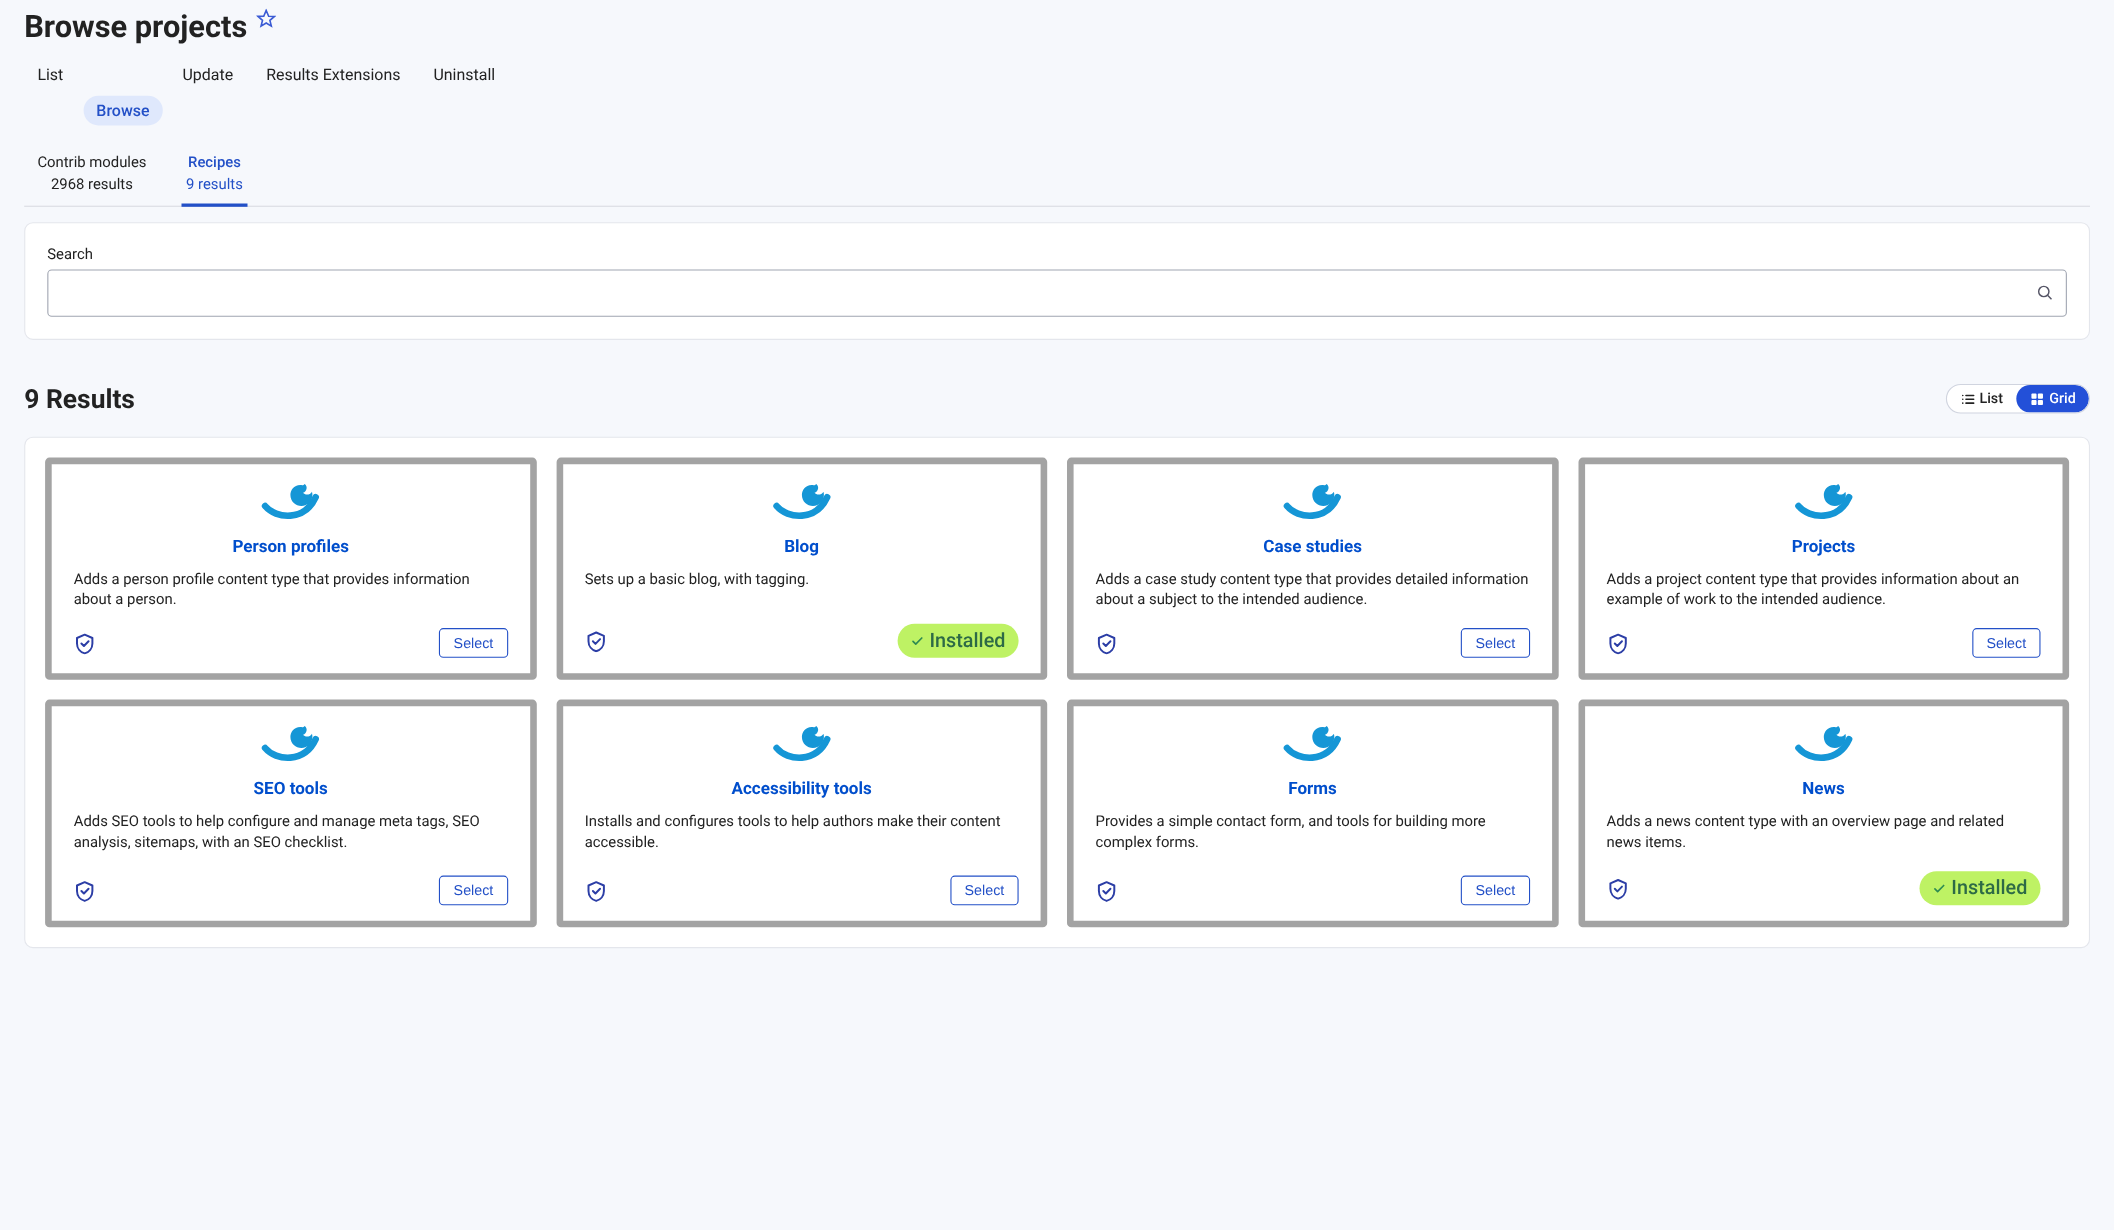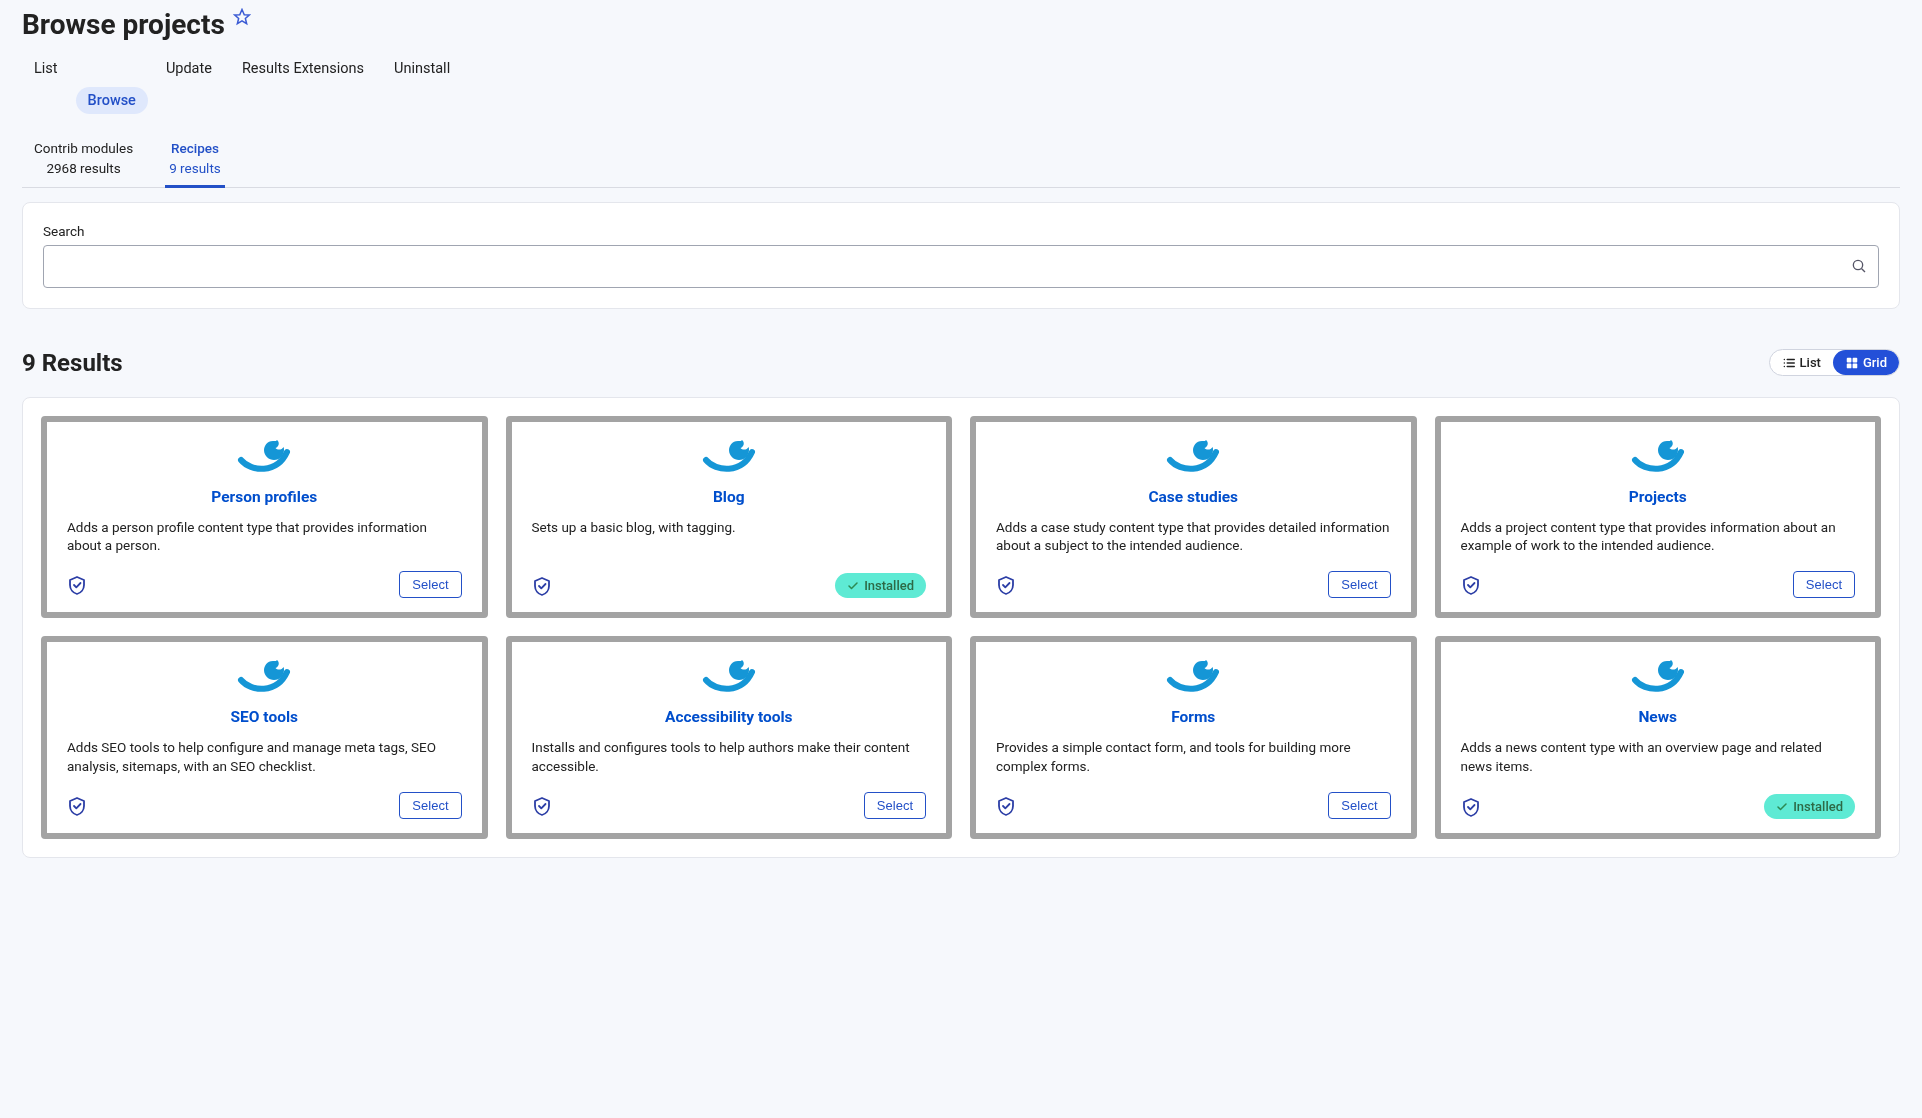--- a/index.html
+++ b/index.html
@@ -31,21 +31,21 @@
     .cards-panel { background: #fff; border: 1px solid #e4e6ec; border-radius: 8px; padding: 18px; }
     .cards-grid { display: grid; grid-template-columns: repeat(4, 1fr); gap: 18px; }
     .card { border: 6px solid #a3a3a3; border-radius: 4px; padding: 14px 20px; display: flex; flex-direction: column; min-height: 198px; }
     .card-head { text-align: center; }
     .recipe-icon { display: inline-block; margin: 2px auto 10px auto; }
     .card-title { color: #004ecc; font-weight: 700; font-size: 15.5px; margin-bottom: 12px; }
     .card-desc { font-size: 13.5px; color: #222; line-height: 1.4; font-weight: 400; hyphens: auto; }
     .card-footer { margin-top: auto; display: flex; justify-content: space-between; align-items: center; padding-top: 16px; }
     .shield-icon { color: #2c3ea6; }
     .select-btn { border: 1px solid #2350c7; color: #2350c7; background: #fff; border-radius: 4px; padding: 5px 12px; font-size: 13px; font-weight: 500; cursor: pointer; }
-    .installed-badge { background: #5eead4; color: #2d6a46; border-radius: 999px; padding: 5px 12px; font-size: 13px; font-weight: 500; display: inline-flex; align-items: center; gap: 5px; }
+    .installed-badge { background: #bef264; color: #2d6a46; border-radius: 999px; padding: 5px 12px; font-size: 18px; font-weight: 500; display: inline-flex; align-items: center; gap: 5px; }
     .installed-badge .check { color: #2d8a52; }
     svg { display: block; }
   </style>
 </head>
 <body>
 
 <svg width="0" height="0" style="position:absolute">
   <defs>
     <g id="recipe-icon-g">
       <path d="M4 22 C 14 34, 40 36, 50 14" stroke="#1596d6" stroke-width="6" stroke-linecap="round" fill="none"></path>

